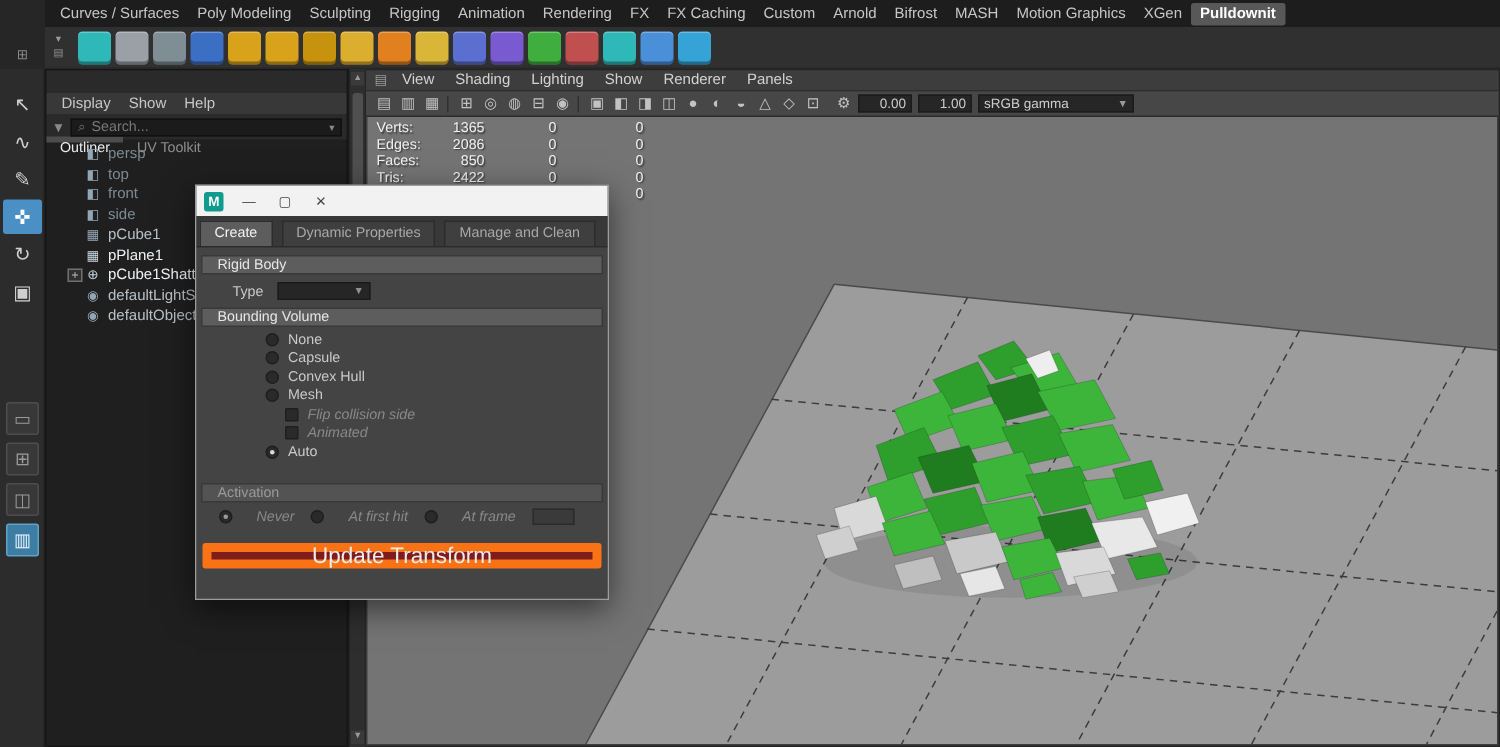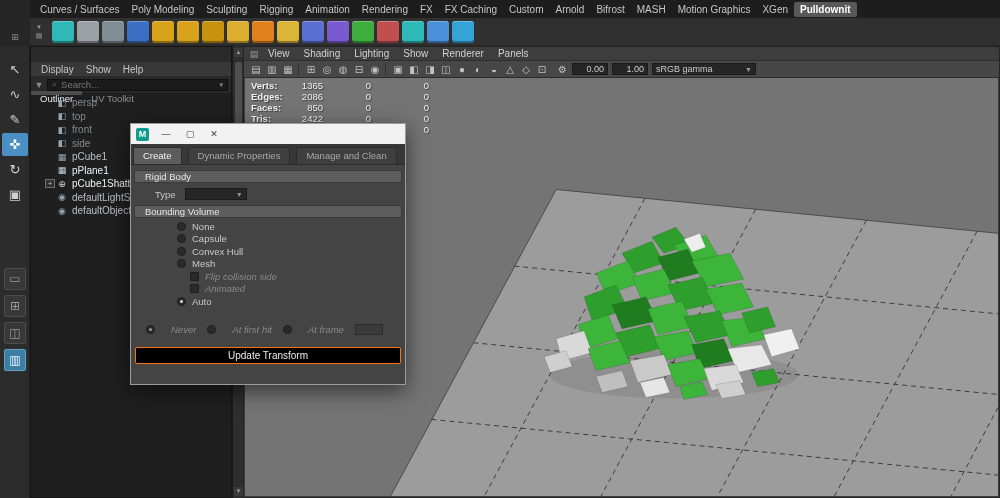--- a/index.html
+++ b/index.html
@@ -64,21 +64,21 @@
   .vp-icon.sep{width:3px;color:transparent;border-left:1px solid #303030;height:11px;margin:0 2px;}
   .vp-gear{color:#c2c2c2;font-size:10px;margin:0 3px 0 8px;}
   .vp-field{width:36px;height:12px;background:#262626;border:1px solid #1b1b1b;color:#cccccc;font-size:9px;display:flex;align-items:center;justify-content:flex-end;padding:0 3px;margin:0 2px;}
   .vp-select{width:104px;height:12px;background:#262626;border:1px solid #1b1b1b;color:#cccccc;font-size:9px;display:flex;align-items:center;justify-content:space-between;padding:0 3px;margin-left:2px;}
   .vp-select .arrow{font-size:7px;color:#9a9a9a;}
   .vp-canvas{position:absolute;left:1px;top:31px;right:1px;bottom:1px;background:#747474;overflow:hidden;}
   .vp-canvas svg{position:absolute;left:0;top:0;width:100%;height:100%;}
 
   .hud{position:absolute;left:6px;top:2px;}
   .hud-row{display:flex;height:11px;line-height:11px;font-size:9.5px;color:#f0f0f0;text-shadow:1px 1px 1px rgba(0,0,0,.5);}
-  .hud-label{width:42px;font-weight:bold;}
+  .hud-label{width:42px;}
   .hud-v1{width:30px;text-align:right;}
   .hud-v2{width:48px;text-align:right;}
   .hud-v3{width:58px;text-align:right;}
 
   
   .dialog{position:absolute;left:130px;top:123px;width:276px;background:#444444;border:1px solid #9c9c9c;box-shadow:0 6px 20px rgba(0,0,0,.55);z-index:60;}
   .dlg-title{height:20px;background:#f2f2f2;display:flex;align-items:center;padding-left:5px;}
   .dlg-app-icon{width:13px;height:13px;background:#0f9b8e;color:#fff;font-size:9px;font-weight:bold;display:flex;align-items:center;justify-content:center;border-radius:2px;margin-right:5px;}
   .dlg-title-text{flex:1;font-size:10.5px;color:#333;}
   .dlg-ctl{width:24px;height:20px;display:flex;align-items:center;justify-content:center;font-size:9px;color:#444;}
@@ -95,21 +95,21 @@
   .dlg-opt.indent{padding-left:57px;}
   .dlg-opt.disabled{color:#898989;font-style:italic;}
   .ctrl{width:9px;height:9px;border:1px solid #1e1e1e;background:#2a2a2a;border-radius:50%;position:relative;flex:none;}
   .dlg-opt.checkbox .ctrl{border-radius:1px;}
   .dlg-opt.selected .ctrl::after{content:"";position:absolute;left:2px;top:2px;right:2px;bottom:2px;background:#d9d9d9;border-radius:50%;}
   .dlg-activation .dlg-opt.selected .ctrl::after{background:#9a9a9a;}
   .dlg-activation{margin-top:14px;}
   .dlg-act-row{display:flex;align-items:center;height:16px;padding-left:13px;font-size:9.5px;color:#8f8f8f;margin-top:2px;}
   .dlg-act-opt{display:flex;align-items:center;gap:16px;margin-right:11px;}
   .dlg-frame-field{width:28px;height:11px;background:#3a3a3a;border:1px solid #2b2b2b;color:#8f8f8f;font-size:9px;text-align:center;line-height:11px;}
-  .dlg-update-btn{height:17px;margin:9px 2px 0;background:#000000;border:1px solid #f97316;border-radius:2px;display:flex;align-items:center;justify-content:center;font-size:10px;color:#ececec;}
+  .dlg-update-btn{height:17px;margin:9px 2px 0;background:#7f1d1d;border:6px solid #f97316;border-radius:2px;display:flex;align-items:center;justify-content:center;font-size:15px;color:#ececec;}
 </style>
 </head>
 <body>
 
 <div class="app">
 
   <div class="menubar">
 
       <span class="menu-item">Curves / Surfaces</span>
 
@@ -549,20 +549,21 @@
             <span>Animated</span>
           </div>
 
           <div class="dlg-opt selected">
             <span class="ctrl"></span>
             <span>Auto</span>
           </div>
         </div>
 
       <div class="dlg-activation">
+        <div class="dlg-header disabled">Activation</div>
         <div class="dlg-act-row">
 
             <span class="dlg-act-opt dlg-opt disabled selected" style="padding-left:0;">
               <span class="ctrl"></span>
               <span>Never</span>
             </span>
 
             <span class="dlg-act-opt dlg-opt disabled" style="padding-left:0;">
               <span class="ctrl"></span>
               <span>At first hit</span>

